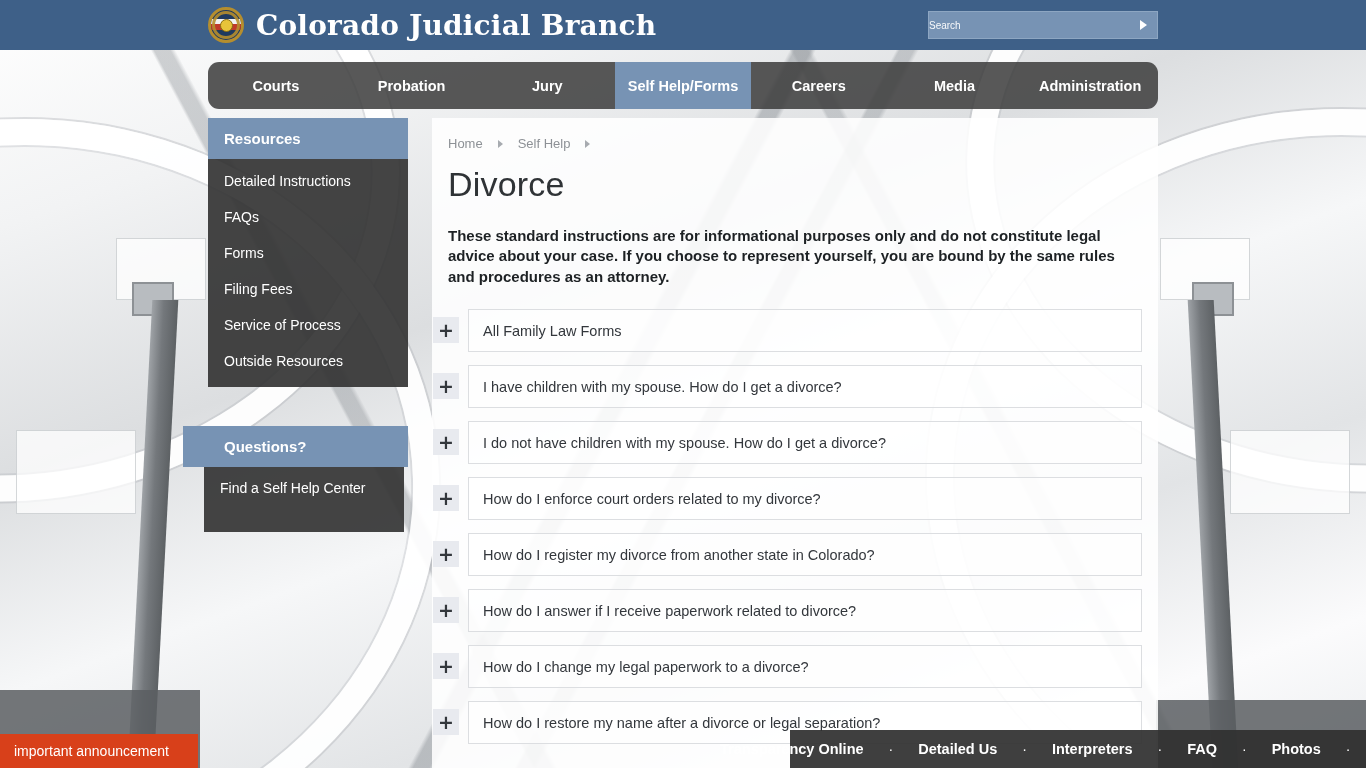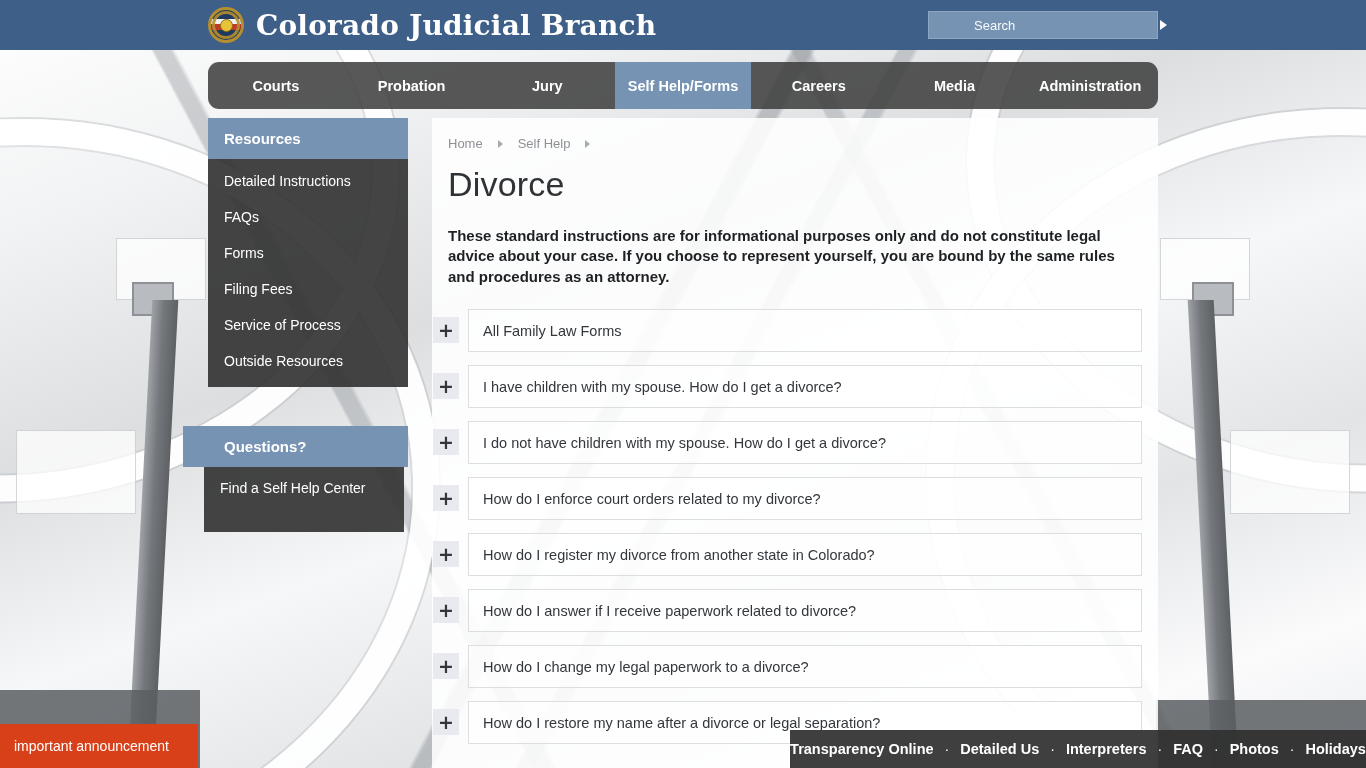--- a/index.html
+++ b/index.html
@@ -86,22 +86,22 @@
     font-family: "DejaVu Serif", serif;
     letter-spacing: .2px; white-space: nowrap;
   }
   #searchbox {
     position: absolute; right: 208px; top: 11px; width: 230px; height: 28px;
     background: #7793b4; border: 1px solid #8da6c2;
     display: flex; align-items: center;
   }
   #searchbox input {
     flex: 1 1 auto; height: 100%; border: 0; outline: none;
-    background: transparent; color: #ffffff; font-size: 13px;
-    font-family: "Liberation Sans", sans-serif; padding: 0 10px; margin-left: 35px;
+    background: transparent; color: #ffffff; font-size: 10px;
+    font-family: "Liberation Sans", sans-serif; padding: 0 0;
   }
   #searchbox input::placeholder { color: #ffffff; opacity: .95; }
   #search-go {
     width: 28px; height: 100%; border: 0; background: transparent;
     cursor: pointer; display: flex; align-items: center; justify-content: center;
   }
   #search-go .tri {
     width: 0; height: 0; border-left: 7px solid #ffffff;
     border-top: 5px solid transparent; border-bottom: 5px solid transparent;
   }
@@ -186,33 +186,33 @@
   .acc-label {
     height: 43px; border: 1px solid #dcdee1; background: rgba(255,255,255,.55);
     display: flex; align-items: center; padding-left: 14px;
     font-size: 14.5px; color: #33373c; cursor: pointer;
   }
 
   
   #footer {
     position: absolute; left: 790px; bottom: 0; width: 576px; height: 38px;
     background: rgba(48,48,48,.93);
-    display: flex; align-items: center; justify-content: center; gap: 2px;
+    display: flex; align-items: center; justify-content: center; gap: 16px;
     z-index: 30;
     margin-top: 35px;
   }
   #footer a {
     color: #ffffff; font-size: 14.5px; font-weight: bold;
     text-decoration: none; cursor: pointer; white-space: nowrap;
   }
   #footer .fsep { color: #ffffff; font-size: 14px; margin: 0 9px; }
 
   
   #announcement {
-    position: absolute; left: 0; bottom: 0; width: 198px; height: 44px;
+    position: absolute; left: 0; bottom: 0; width: 198px; height: 34px;
     background: #d8401a;
     display: flex; align-items: center; padding-left: 14px;
     color: #ffffff; font-size: 14px; z-index: 30; cursor: pointer;
   }
 </style>
 </head>
 <body>
 
 <div id="bg">
   <div class="arc a1"></div>

